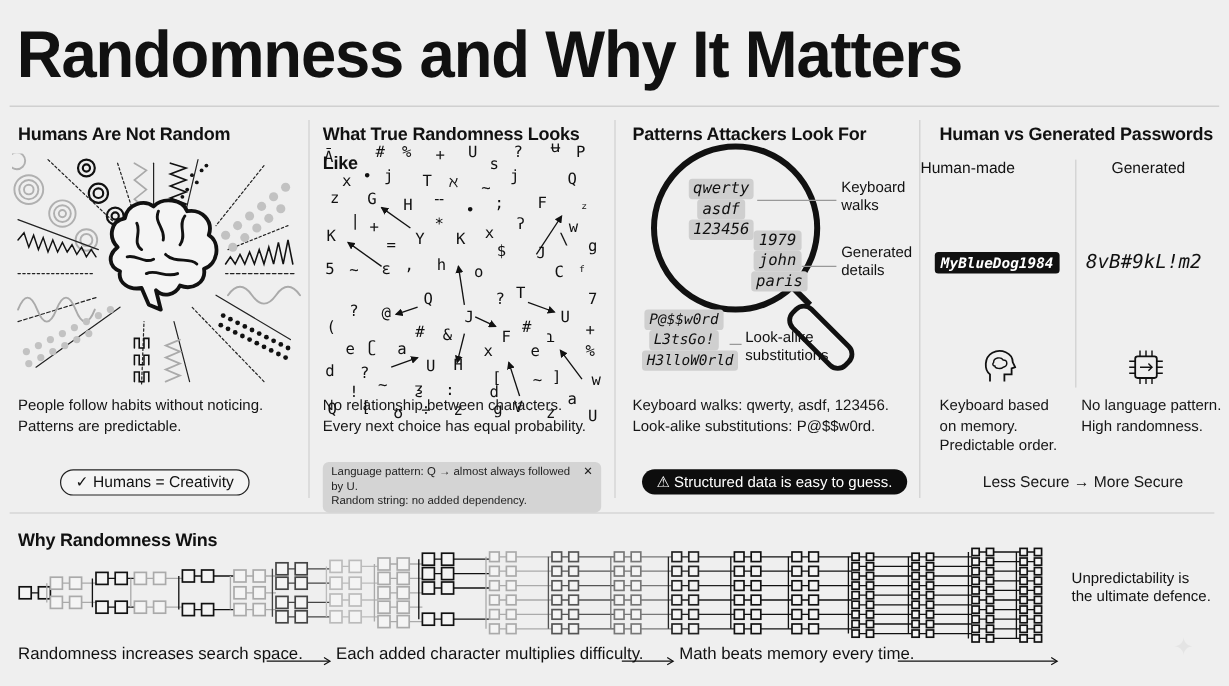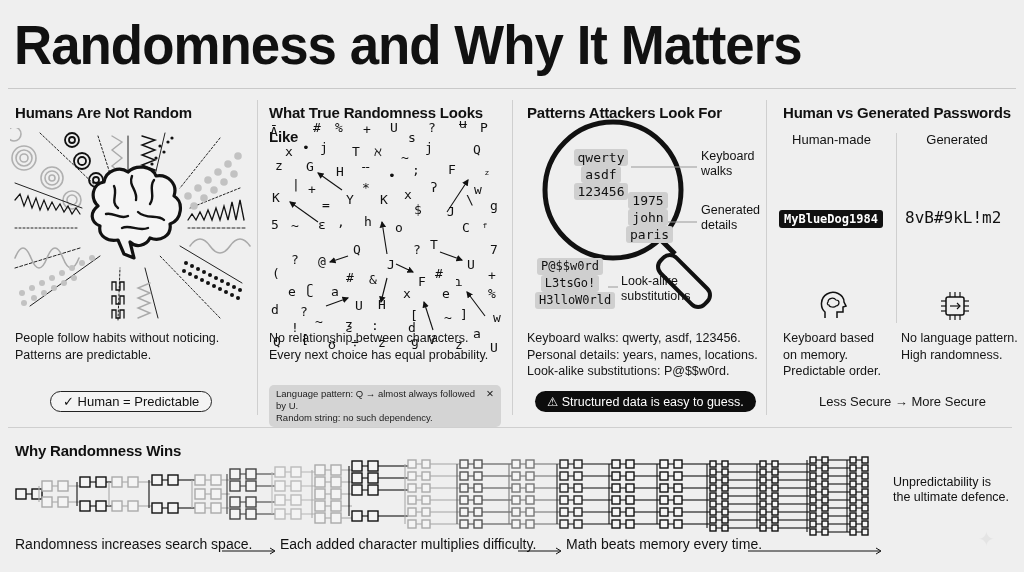--- a/index.html
+++ b/index.html
@@ -5,21 +5,21 @@
   * { box-sizing: border-box; margin: 0; padding: 0; }
   html, body { width: 1024px; height: 572px; overflow: hidden; background: #efefef; }
   body { font-family: "Liberation Sans", "DejaVu Sans", sans-serif; color: #111; position: relative; }
   .title { position: absolute; left: 14px; top: 10px; font-size: 55px; font-weight: 700; letter-spacing: -1px; line-height: 70px; transform: scaleX(0.96); transform-origin: left; }
   .hr-top { position: absolute; left: 8px; right: 8px; top: 88px; height: 1px; background: #c9c9c9; }
   .hr-mid { position: absolute; left: 8px; right: 12px; top: 427px; height: 1px; background: #cfcfcf; }
   .vsep { position: absolute; top: 100px; width: 1px; height: 315px; background: #cfcfcf; }
   .panel { position: absolute; top: 100px; height: 320px; }
   .ptitle { font-size: 15px; font-weight: 700; line-height: 24px; letter-spacing: -0.2px; }
   .body-text { position: absolute; font-size: 12.5px; line-height: 16.5px; color: #151515; }
-  .mono { font-family: "DejaVu Sans Mono", "Liberation Mono", monospace; }
+  .mono { font-family: "DejaVu Sans Mono", "Liberation Mono", monospace; font-style: italic; }
   .chip { background: #cfcfcf; padding: 0 4px; border-radius: 3px; display: inline-block; }
   .pill { position: absolute; border: 1.5px solid #222; border-radius: 14px; padding: 2px 12px; font-size: 13px; background: #f4f4f4; }
   .dark-pill { position: absolute; background: #0d0d0d; color: #fff; border-radius: 14px; padding: 3px 12px; font-size: 12.5px; }
   .note { position: absolute; background: #d4d4d4; border-radius: 5px; padding: 3px 7px; font-size: 9.5px; line-height: 12px; color: #222; }
   .rc { position: absolute; font-family: "DejaVu Sans Mono", monospace; font-size: 13px; color: #111; }
   .label-sm { position: absolute; font-size: 12.5px; line-height: 15px; }
   .foot { position: absolute; top: 536px; font-size: 14px; }
 </style>
 </head>
 <body>
@@ -147,36 +147,36 @@
       <path d="M88,78 C80,70 82,56 94,54 C96,42 110,38 118,44 C126,36 142,38 146,48 C158,46 168,56 164,68 C174,74 172,92 160,96 C162,108 150,114 140,110 C136,118 126,120 120,114 L124,130 L114,126 L108,112 C98,114 88,108 90,98 C80,94 80,84 88,78 Z"></path>
       <path fill="none" stroke-width="2.4" d="M104,58 C108,66 100,74 108,80 M122,48 C118,58 128,62 126,72 M144,52 C138,60 146,68 140,76 M96,86 C104,84 110,92 118,88 M128,84 C136,92 148,86 154,92 M112,100 C120,96 128,104 138,100"></path>
     </g>
   </svg>
   <div class="body-text" style="left:15px;top:230px">
     <div>People follow habits without noticing.</div>
     <div>Patterns are predictable.</div>
   </div>
   <div class="pill" style="left:50px;top:291px">
     <span>✓</span>
-    <span>Human = Predictable</span>
+    <span>Humans = Creativity</span>
   </div>
 </div>
 
 <div class="panel" style="left:258px;width:254px">
   <div class="ptitle" style="position:absolute;left:11px;top:1px">What True Randomness Looks Like</div>
   <div class="body-text" style="left:11px;top:230px">
     <div>No relationship between characters.</div>
     <div>Every next choice has equal probability.</div>
   </div>
   <div class="note" style="left:11px;top:285px;width:232px">
     <div style="display:flex;justify-content:space-between">
       <span>Language pattern: Q → almost always followed by U.</span>
       <span>✕</span>
     </div>
-    <div>Random string: no such dependency.</div>
+    <div>Random string: no added dependency.</div>
   </div>
 </div>
 <div id="rand-chars">
     <span class="rc" style="left: 270px; top: 124px;">Ā</span>
     <span class="rc" style="left: 313px; top: 120px;">#</span>
     <span class="rc" style="left: 335px; top: 120px;">%</span>
     <span class="rc" style="left: 363px; top: 122px;">+</span>
     <span class="rc" style="left: 390px; top: 120px;">U</span>
     <span class="rc" style="left: 408px; top: 130px;">s</span>
     <span class="rc" style="left: 428px; top: 120px;">?</span>
@@ -299,21 +299,21 @@
       <line x1="155" y1="122" x2="184" y2="122"></line>
       <line x1="95" y1="187" x2="105" y2="187"></line>
     </g>
   </svg>
   <div class="mono" style="position:absolute;left:58px;top:49px;font-size:13px;line-height:17px;text-align:center;width:60px">
     <div><span class="chip">qwerty</span></div>
     <div><span class="chip">asdf</span></div>
     <div><span class="chip">123456</span></div>
   </div>
   <div class="mono" style="position:absolute;left:113px;top:92px;font-size:13px;line-height:17px;text-align:center;width:44px">
-    <div><span class="chip">1975</span></div>
+    <div><span class="chip">1979</span></div>
     <div><span class="chip">john</span></div>
     <div><span class="chip">paris</span></div>
   </div>
   <div class="mono" style="position:absolute;left:22px;top:158px;font-size:12px;line-height:17px;text-align:center;width:70px">
     <div><span class="chip">P@$$w0rd</span></div>
     <div><span class="chip">L3tsGo!</span></div>
     <div><span class="chip">H3lloW0rld</span></div>
   </div>
   <div class="label-sm" style="left:188px;top:49px">
     <div>Keyboard</div>
@@ -322,33 +322,32 @@
   <div class="label-sm" style="left:188px;top:103px">
     <div>Generated</div>
       <div>details</div>
   </div>
   <div class="label-sm" style="left:108px;top:174px">
     <div>Look-alike</div>
       <div>substitutions</div>
   </div>
   <div class="body-text" style="left:14px;top:230px">
     <div>Keyboard walks: qwerty, asdf, 123456.</div>
-    <div>Personal details: years, names, locations.</div>
     <div>Look-alike substitutions: P@$$w0rd.</div>
   </div>
   <div class="dark-pill" style="left:22px;top:291px">
     <span>⚠</span>
     <span>Structured data is easy to guess.</span>
   </div>
 </div>
 
 <div class="panel" style="left:767px;width:257px">
   <div class="ptitle" style="position:absolute;left:16px;top:1px">Human vs Generated Passwords</div>
   <div style="position:absolute;left:129px;top:33px;width:1px;height:190px;background:#cfcfcf"></div>
-  <div style="position:absolute;left:0;top:32px;width:129px;text-align:center;font-size:13px">Human-made</div>
+  <div style="position:absolute;left:0;top:32px;width:129px;font-size:13px">Human-made</div>
   <div style="position:absolute;left:130px;top:32px;width:120px;text-align:center;font-size:13px">Generated</div>
   <div class="mono" style="position:absolute;left:12px;top:110px;background:#111;color:#fff;font-size:12px;font-weight:700;padding:2px 5px;border-radius:3px">MyBlueDog1984</div>
   <div class="mono" style="position:absolute;left:138px;top:108px;font-size:16px">8vB#9kL!m2</div>
   <svg style="position:absolute;left:52px;top:190px" width="28" height="30" viewBox="0 0 28 30">
     <path d="M6,28 V22 C1,18 1,8 8,4 C15,0 25,4 25,12 L27,16 L24,17 V22 H18 V28" fill="none" stroke="#111" stroke-width="1.5"></path>
     <path d="M9,12 C9,8 15,7 17,10 C21,10 21,15 17,16 C15,18 10,17 10,15 C8,15 8,13 9,12 Z" fill="none" stroke="#111" stroke-width="1.2"></path>
   </svg>
   <svg style="position:absolute;left:173px;top:191px" width="30" height="30" viewBox="0 0 30 30">
     <rect x="6" y="6" width="18" height="18" rx="2" fill="none" stroke="#111" stroke-width="1.5"></rect>
     <g stroke="#111" stroke-width="1.2">

